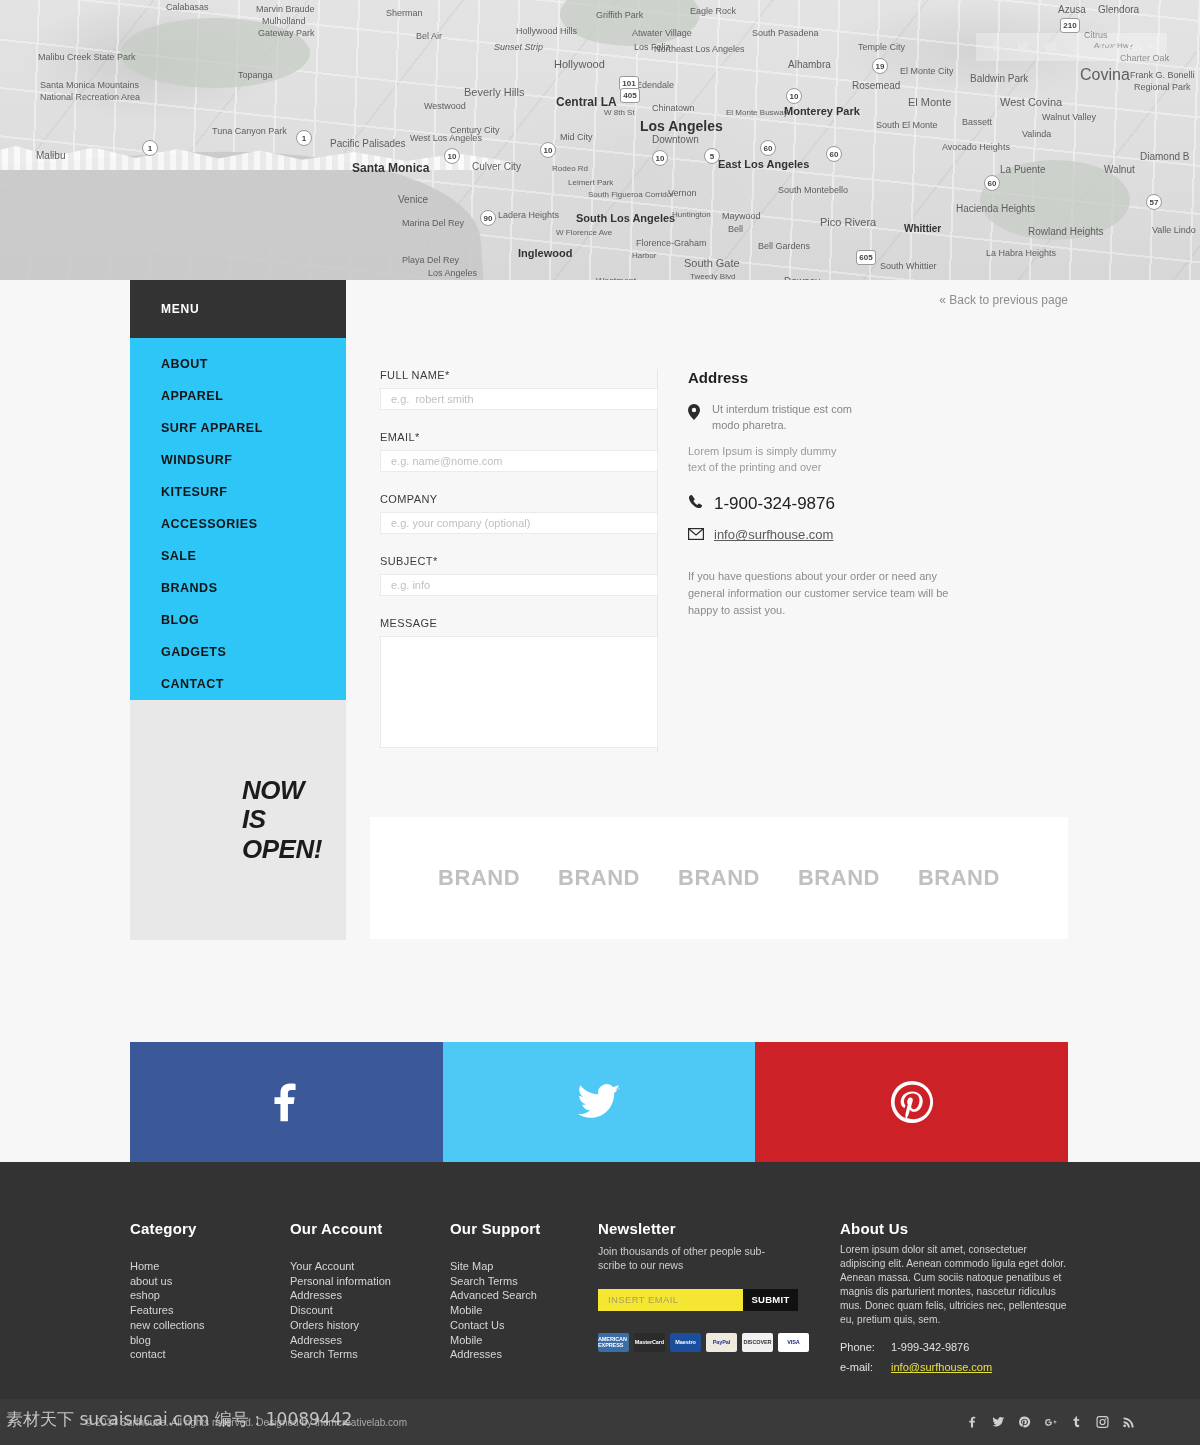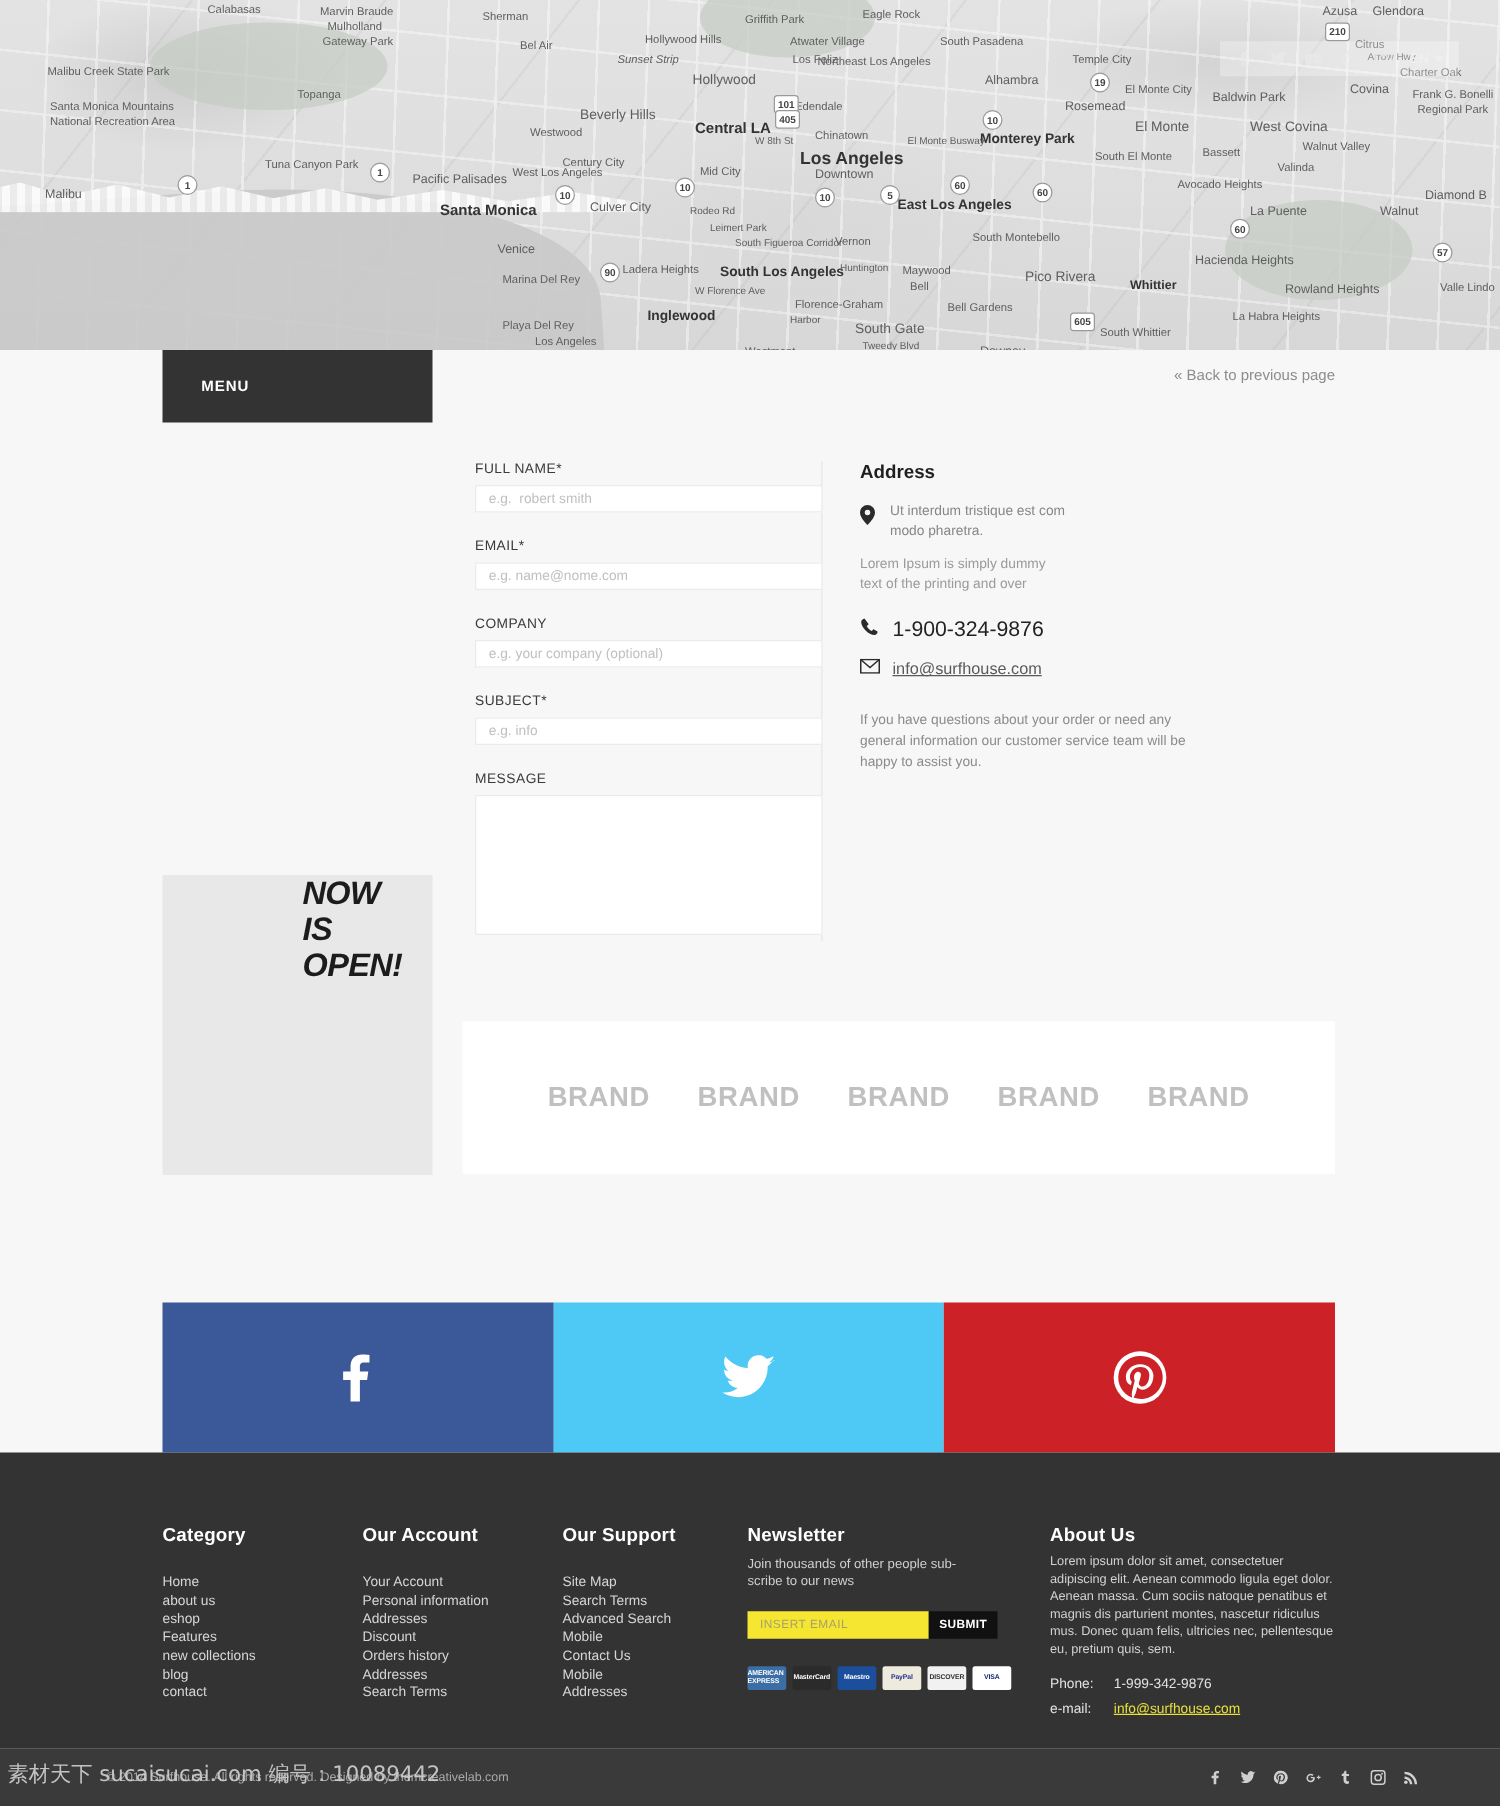--- a/index.html
+++ b/index.html
@@ -65,21 +65,21 @@
 
   
   .sidebar { position: absolute; left: 0; top: 0; width: 216px; }
   .menu-head { background: #333333; color: #ffffff; font-size: 12px; font-weight: bold;
      letter-spacing: .8px; padding: 22px 0 22px 31px; }
   .menu-list { background: #2ec6f7; padding: 10px 0 16px 0; }
   .menu-item { display: block; padding: 9px 0 9px 31px; color: #141414; font-size: 12.5px;
      font-weight: bold; letter-spacing: .5px; text-decoration: none; }
 
   .promo { position: absolute; left: 0; top: 420px; width: 216px; height: 240px;
-     background: #e8e8e8; display: flex; }
+     background: #e8e8e8; display: flex; align-items: center; }
   .promo-text { padding-left: 112px; font-size: 26px; font-weight: bold; font-style: italic;
      line-height: 1.12; color: #1c1c1c; letter-spacing: -0.5px; }
 
   
   .content { margin-left: 250px; padding-top: 62px; display: flex; }
   .form-col { width: 278px; border-right: 1px solid #e6e6e6; padding-right: 22px; }
   .fl { font-size: 11px; color: #3b3b3b; letter-spacing: .4px; margin-bottom: 7px; }
   .fi { width: 278px; height: 22px; background: #fff; border: 1px solid #ebebeb;
      font-size: 11px; color: #b9b9b9; padding: 0 10px; margin-bottom: 21px;
      font-family: "Liberation Sans", sans-serif; }
@@ -229,21 +229,21 @@
         <div class="map-label" style="left: 956px; top: 203px; font-size: 10px;">Hacienda Heights</div>
         <div class="map-label major" style="left: 904px; top: 223px; font-size: 10px;">Whittier</div>
         <div class="map-label" style="left: 820px; top: 216px; font-size: 11px;">Pico Rivera</div>
         <div class="map-label" style="left: 986px; top: 248px; font-size: 9px;">La Habra Heights</div>
         <div class="map-label" style="left: 880px; top: 261px; font-size: 9px;">South Whittier</div>
         <div class="map-label" style="left: 1028px; top: 226px; font-size: 10px;">Rowland Heights</div>
         <div class="map-label" style="left: 1152px; top: 225px; font-size: 9px;">Valle Lindo</div>
         <div class="map-label" style="left: 1140px; top: 151px; font-size: 10px;">Diamond B</div>
         <div class="map-label" style="left: 1104px; top: 164px; font-size: 10px;">Walnut</div>
         <div class="map-label" style="left: 1042px; top: 112px; font-size: 9px;">Walnut Valley</div>
-        <div class="map-label" style="left: 1080px; top: 66px; font-size: 10px;">Covina</div>
+        <div class="map-label" style="left: 1080px; top: 66px; font-size: 16px;">Covina</div>
         <div class="map-label" style="left: 1120px; top: 53px; font-size: 9px;">Charter Oak</div>
         <div class="map-label" style="left: 1094px; top: 41px; font-size: 8px;">Arrow Hwy</div>
         <div class="map-label" style="left: 1084px; top: 30px; font-size: 9px;">Citrus</div>
         <div class="map-label" style="left: 1130px; top: 70px; font-size: 9px;">Frank G. Bonelli</div>
         <div class="map-label" style="left: 1134px; top: 82px; font-size: 9px;">Regional Park</div>
         <div class="map-label" style="left: 1058px; top: 4px; font-size: 10px;">Azusa</div>
         <div class="map-label" style="left: 1098px; top: 4px; font-size: 10px;">Glendora</div>
         <div class="map-label" style="left: 166px; top: 2px; font-size: 9px;">Calabasas</div>
         <div class="map-label" style="left: 416px; top: 31px; font-size: 9px;">Bel Air</div>
         <div class="map-label" style="left: 494px; top: 42px; font-size: 9px; font-style: italic;">Sunset Strip</div>
@@ -304,20 +304,33 @@
       <div>
         <a href="#">Home</a>
         <span>»</span>
         <span class="crumb-current">Contact Us</span>
       </div>
       <a href="#" class="back-link">« Back to previous page</a>
     </div>
 
     <div class="sidebar">
       <div class="menu-head">MENU</div>
+      <nav class="menu-list" id="menu-list">
+          <a class="menu-item" href="#">ABOUT</a>
+          <a class="menu-item" href="#">APPAREL</a>
+          <a class="menu-item" href="#">SURF APPAREL</a>
+          <a class="menu-item" href="#">WINDSURF</a>
+          <a class="menu-item" href="#">KITESURF</a>
+          <a class="menu-item" href="#">ACCESSORIES</a>
+          <a class="menu-item" href="#">SALE</a>
+          <a class="menu-item" href="#">BRANDS</a>
+          <a class="menu-item" href="#">BLOG</a>
+          <a class="menu-item" href="#">GADGETS</a>
+          <a class="menu-item" href="#">CANTACT</a>
+        </nav>
     </div>
 
     <div class="promo">
       <div class="promo-text">
         <div>NOW</div>
         <div>IS</div>
         <div>OPEN!</div>
       </div>
     </div>
 

